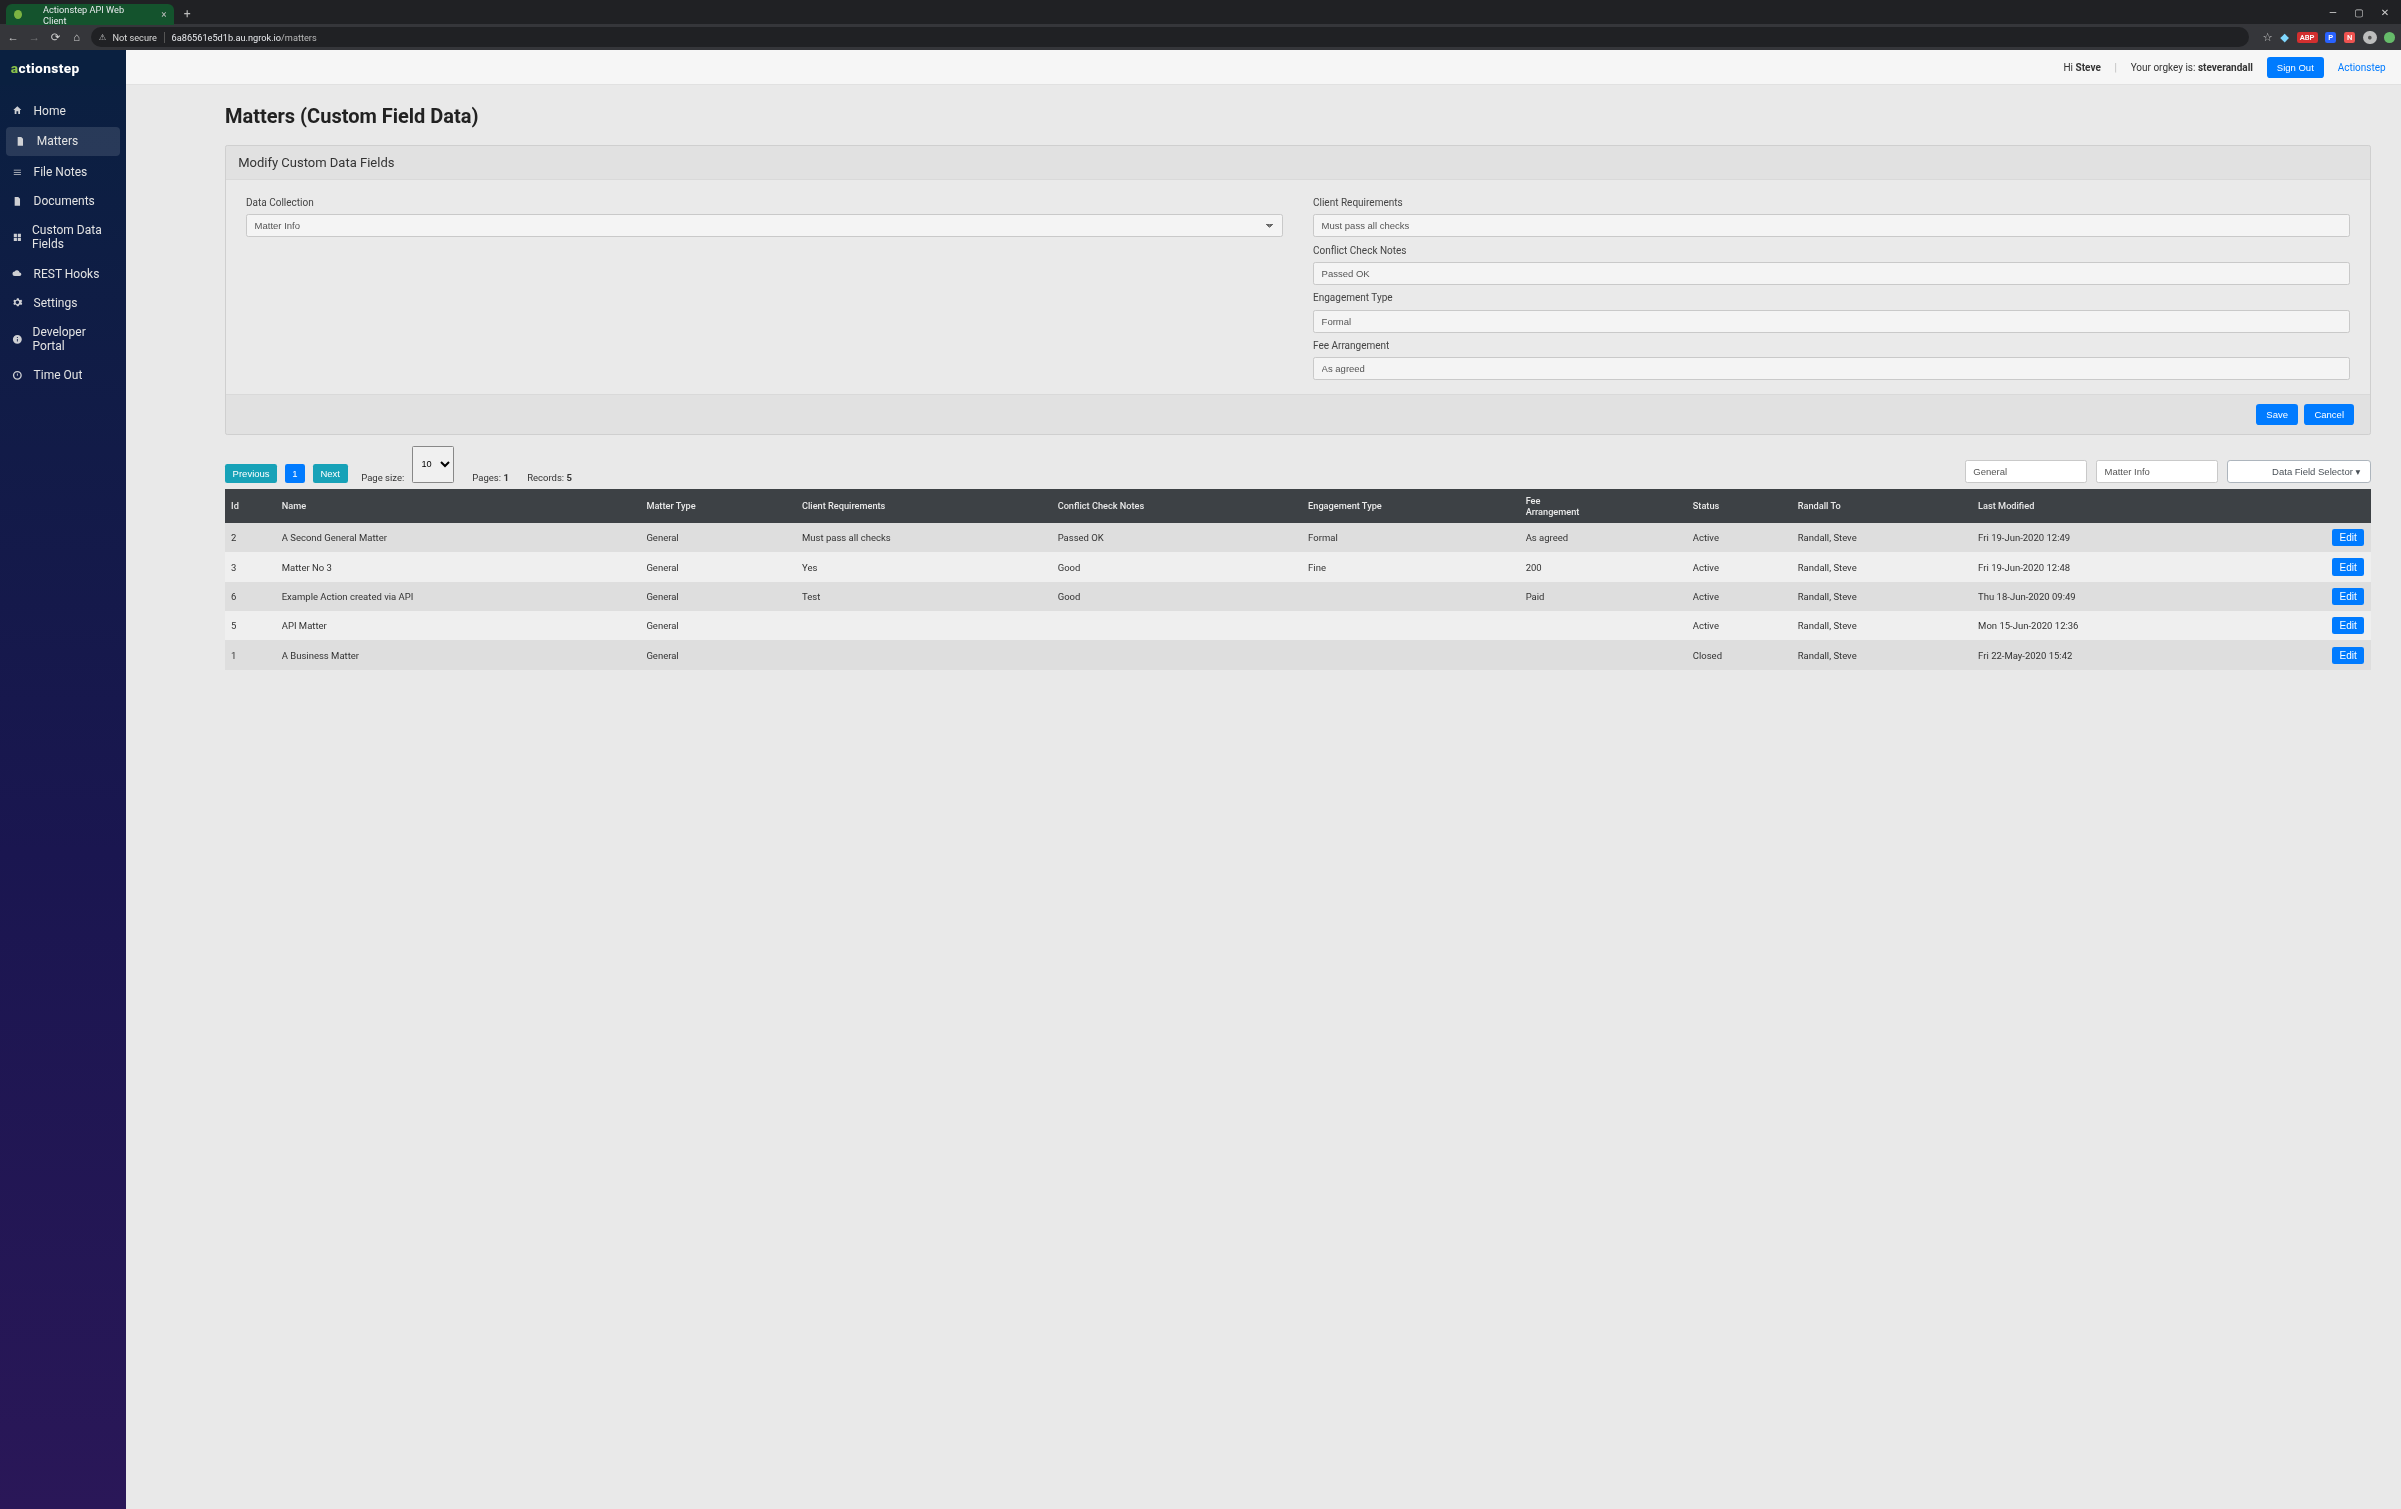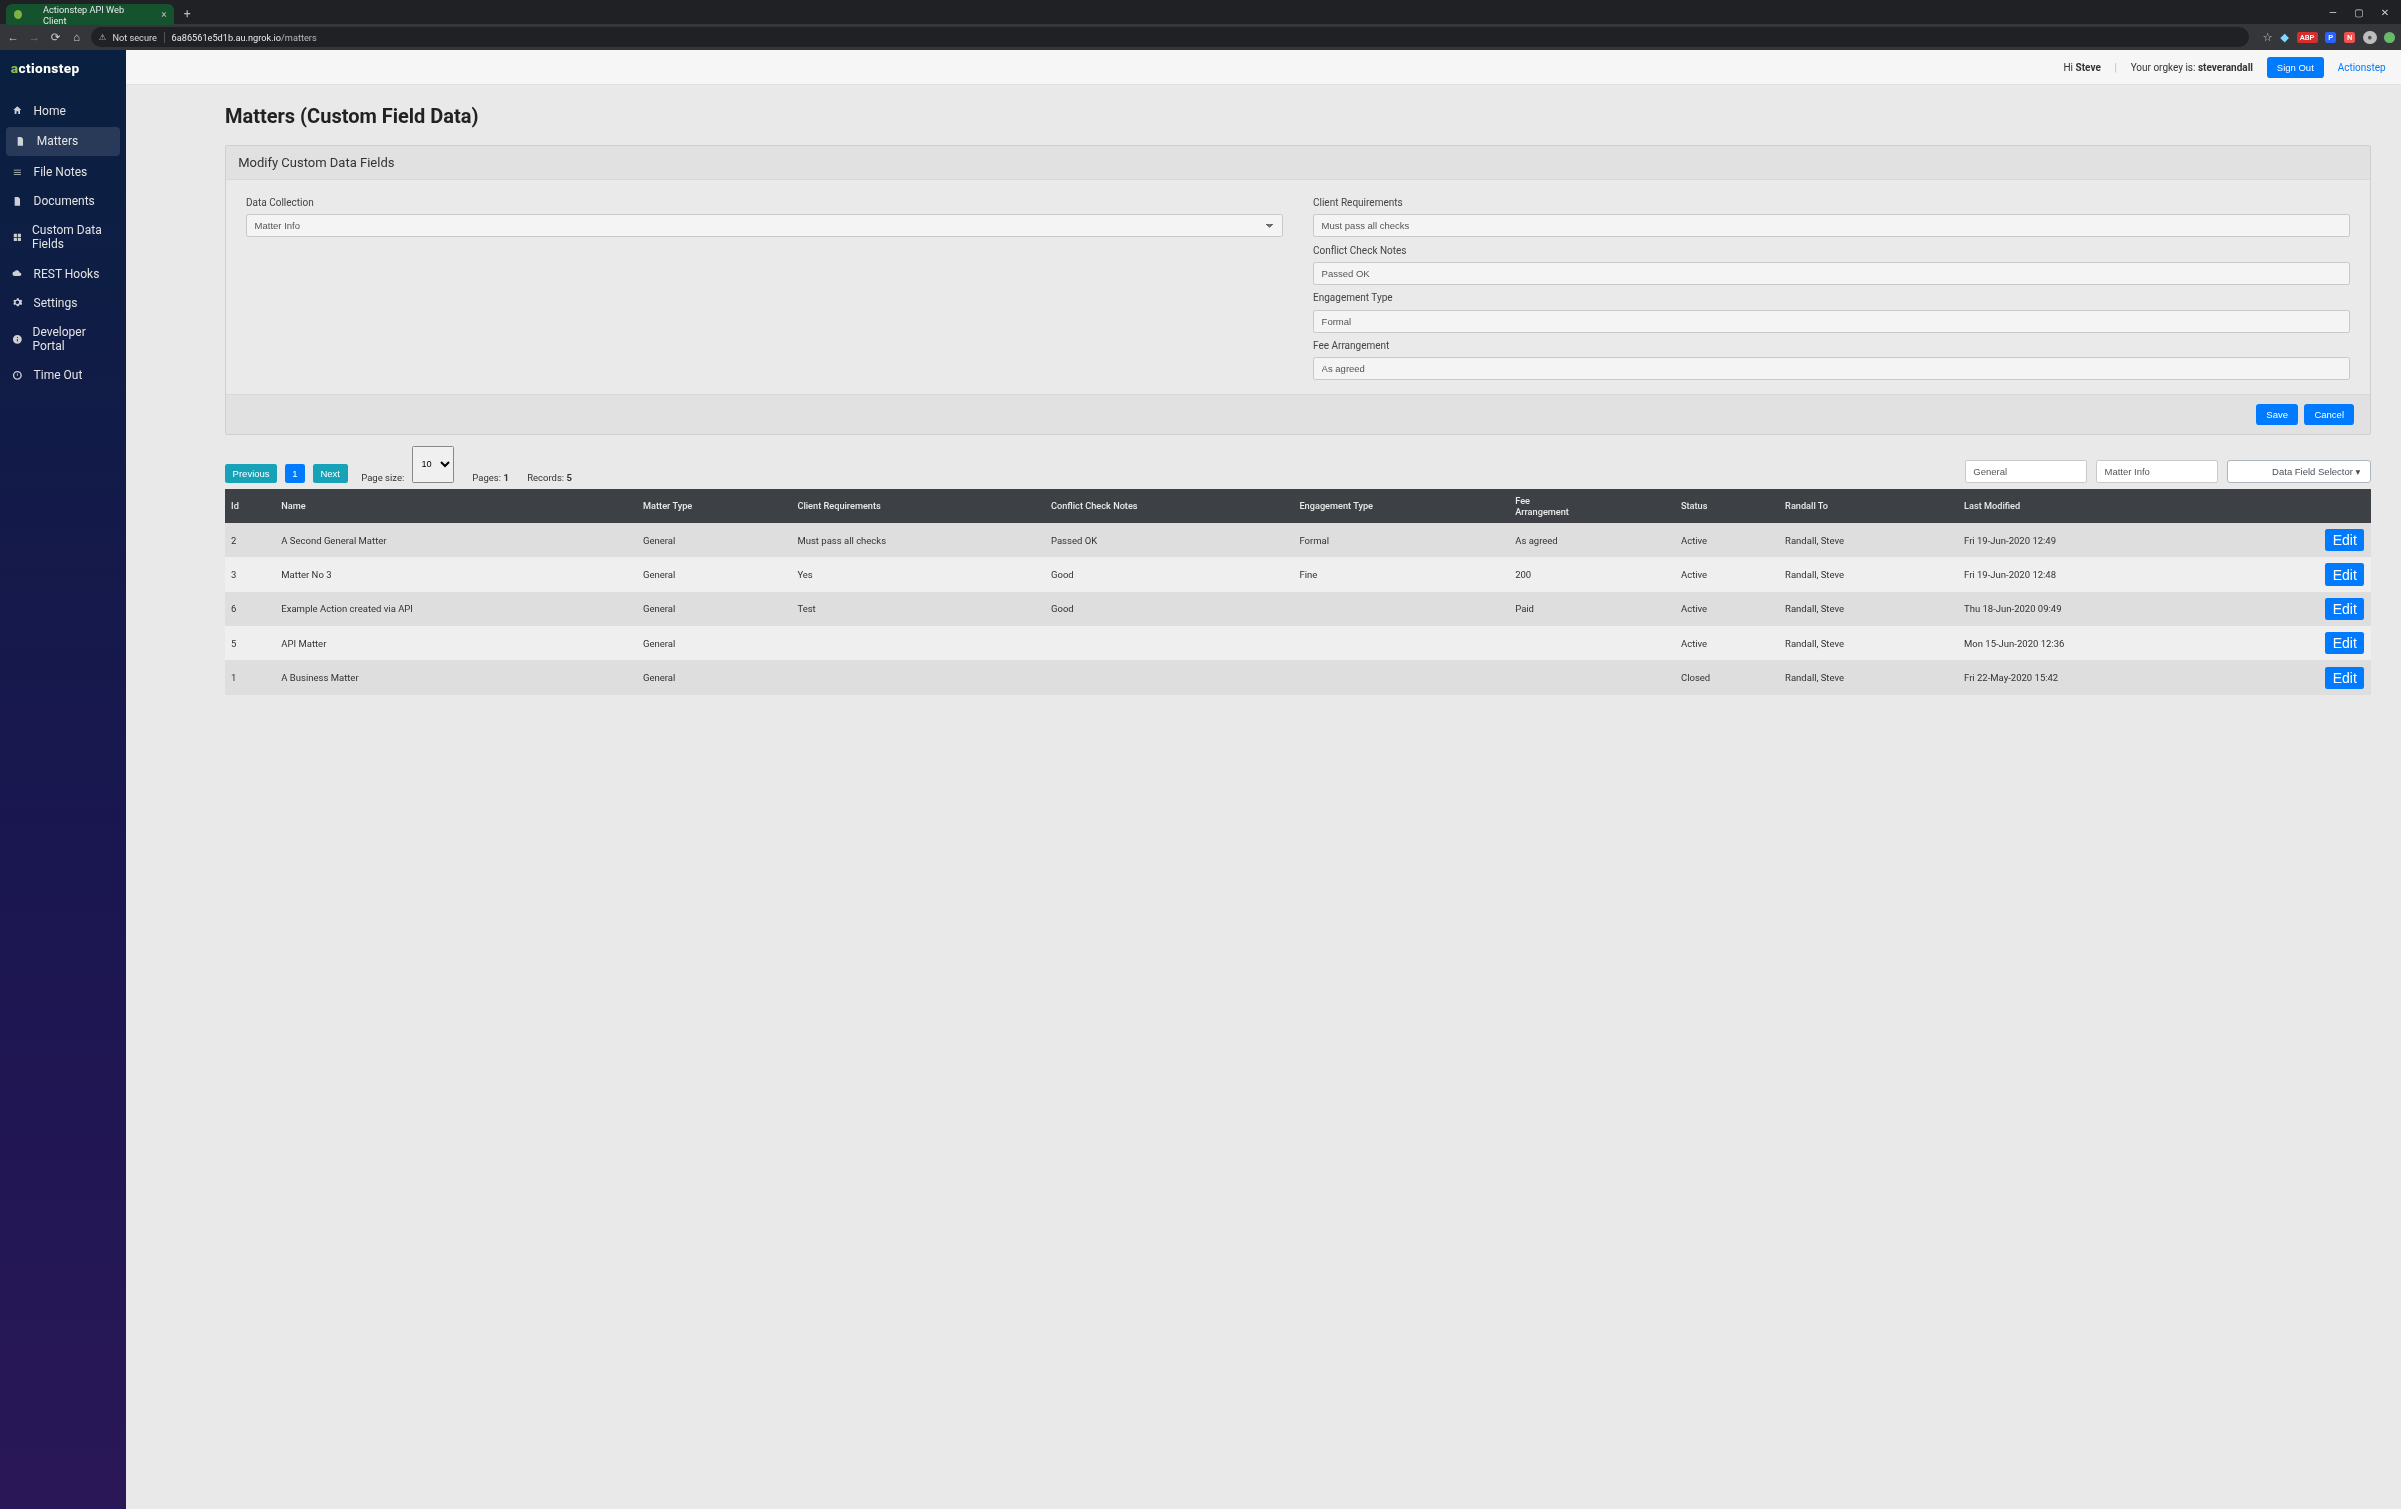--- a/index.html
+++ b/index.html
@@ -108,21 +108,21 @@
 
   
   table.data { width:100%; border-collapse: collapse; font-size:9.5px; }
   table.data thead th {
     background:#3d4145; color:#eaeaea; text-align:left; font-weight:500;
     padding: 6.1px 6.1px; font-size:9.2px; line-height:1.2;
   }
   table.data tbody td { padding: 6.1px 6.1px; color:#333; }
   table.data tbody tr:nth-child(odd) { background:#dedede; }
   table.data tbody tr:nth-child(even) { background:#efefef; }
-  .btn-edit { background:#007bff; color:#fff; border:none; border-radius:2.3px; padding:3.1px 7.6px; font-size:14px; cursor:pointer;}
+  .btn-edit { background:#007bff; color:#fff; border:none; border-radius:2.3px; padding:3.1px 7.6px; font-size:10px; cursor:pointer;}
   th.fee, td.fee { white-space: normal; }
   th .twoline { display:block; }
 </style>
 </head>
 <body>
 
 <div class="chrome">
   <div class="chrome-titlebar">
     <div class="chrome-tab">
       <span class="favicon"></span>

